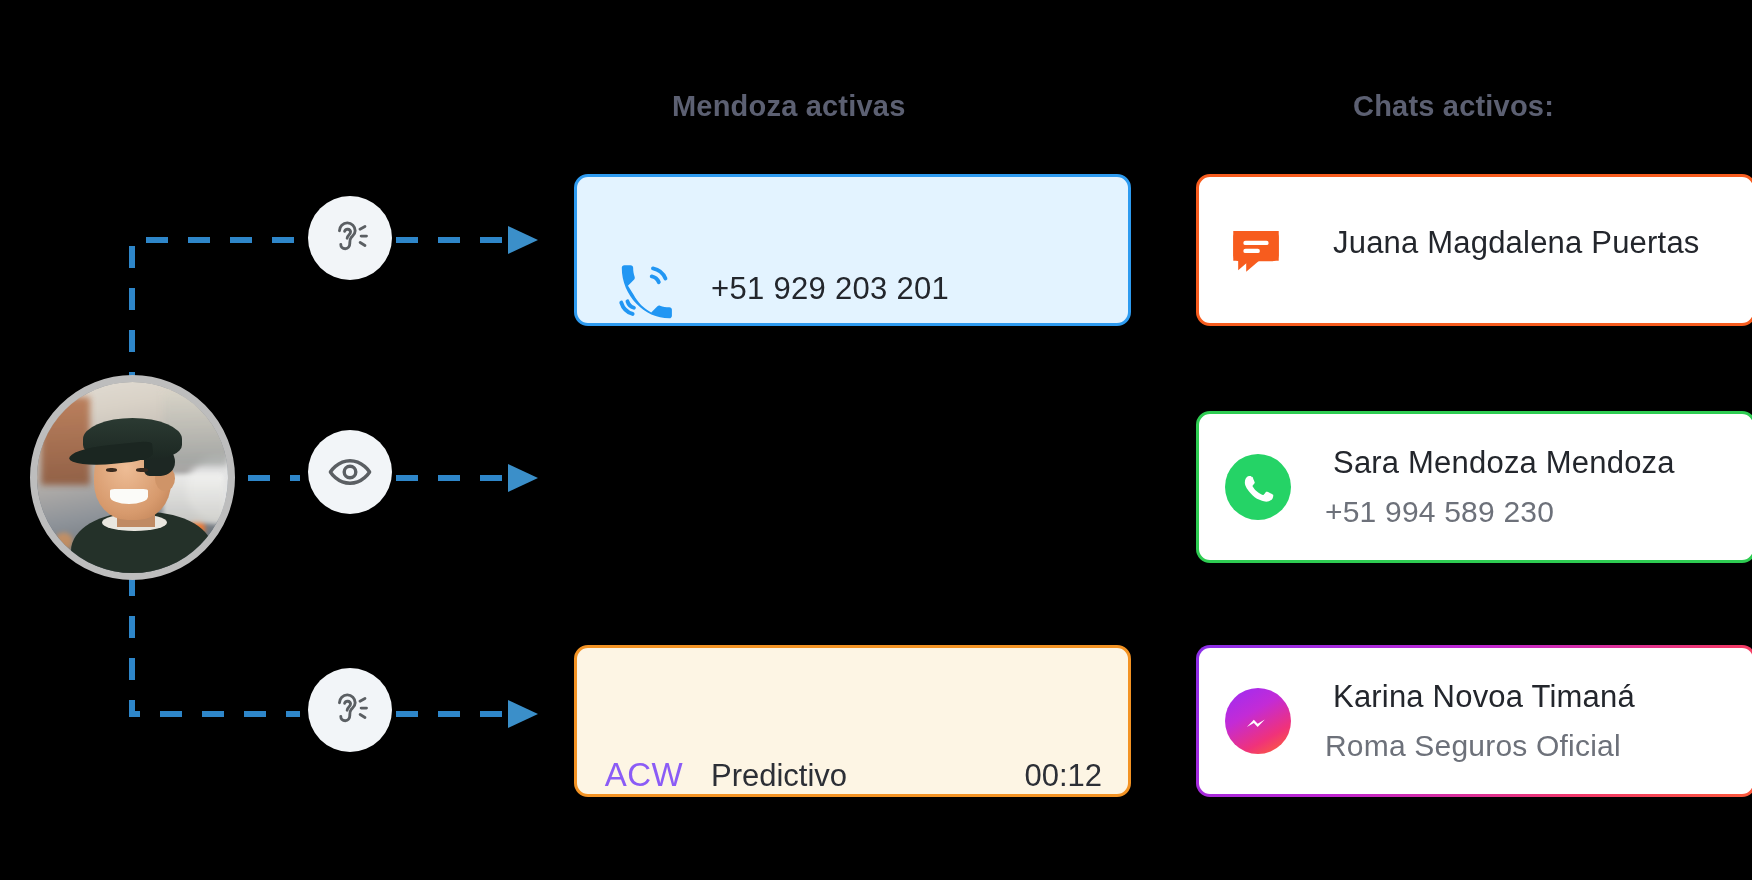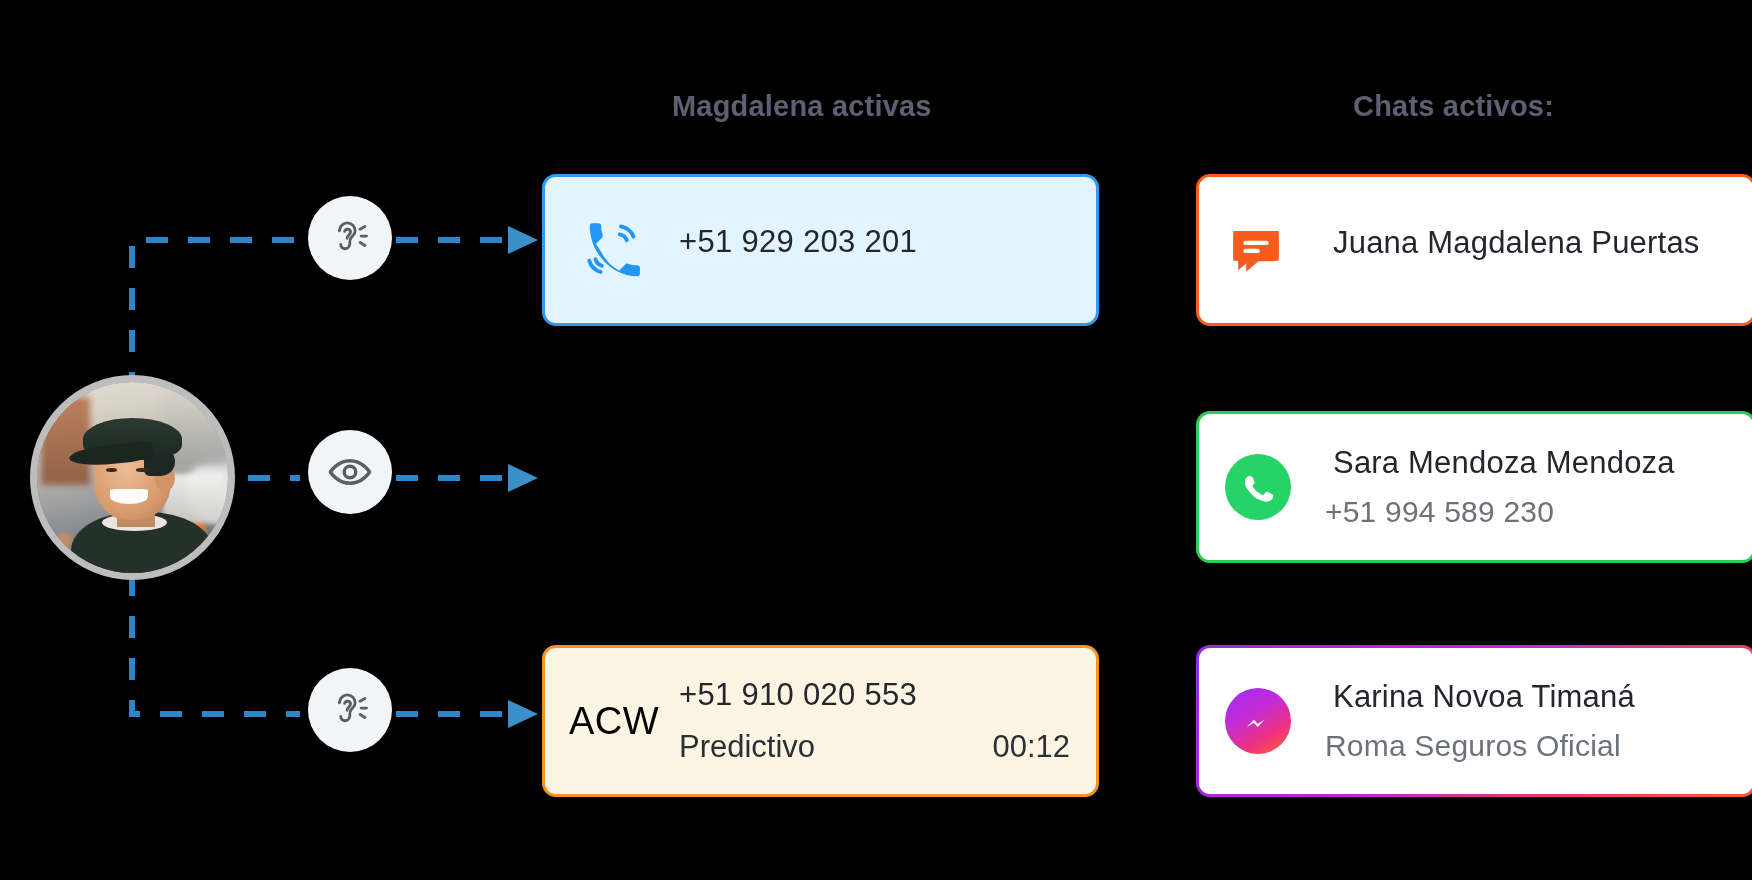--- a/index.html
+++ b/index.html
@@ -117,38 +117,38 @@
     background: #f2f5f8;
     display: flex; align-items: center; justify-content: center;
   }
   #mode-1 { left: 308px; top: 196px; }
   #mode-2 { left: 308px; top: 430px; }
   #mode-3 { left: 308px; top: 668px; }
 
   
   .call-card {
     position: absolute;
-    left: 542px;
+    left: 574px;
     width: 557px; height: 152px;
     border-radius: 14px;
     border: 3px solid;
     display: flex;
-    align-items: center;
+    align-items: flex-end;
     padding: 0 26px 0 24px;
   }
   #call-1 { top: 174px; background: #e3f3ff; border-color: #2e9bf0; }
   #call-2 { top: 411px; background: #f3fbeb; border-color: #56c11a; }
   #call-3 { top: 645px; background: #fdf5e4; border-color: #f39324; }
 
   .call-icon {
     width: 86px; flex: 0 0 86px;
     display: flex; align-items: center; justify-content: center;
   }
   .acw-text {
-    font-size: 38px; color: #000000; letter-spacing: .5px;
+    font-size: 33px; color: #8b5cf6; letter-spacing: .5px;
     width: 100%; text-align: center;
   }
   .call-body { flex: 1 1 auto; padding-left: 24px; }
   .call-number {
     font-size: 31px; color: #23262c; letter-spacing: .3px;
     margin-bottom: 16px;
   }
   .call-foot {
     display: flex; justify-content: space-between; align-items: baseline;
   }
@@ -192,21 +192,21 @@
     width: 66px; height: 66px; border-radius: 50%;
     background: linear-gradient(150deg,#9b2df5 0%, #c32bd6 38%, #f0327a 72%, #ff6a2b 100%);
     display: flex; align-items: center; justify-content: center;
   }
 </style>
 </head>
 <body>
 
 <div class="stage">
 
-  <div class="col-head" id="head-calls">Magdalena activas</div>
+  <div class="col-head" id="head-calls">Mendoza activas</div>
   <div class="col-head" id="head-chats">Chats activos:</div>
 
   <svg id="connectors" viewBox="0 0 1752 880" xmlns="http://www.w3.org/2000/svg">
     <g stroke="#2e86c9" stroke-width="6" fill="none" stroke-dasharray="22 20" stroke-linecap="butt">
 
       <path d="M132 478 L132 240 L300 240"></path>
       <path d="M396 240 L508 240"></path>
 
       <path d="M248 478 L300 478"></path>
       <path d="M396 478 L508 478"></path>
@@ -280,21 +280,20 @@
       <div class="call-number">+51 929 203 201</div>
     </div>
   </div>
 
 
   <div class="call-card" id="call-3">
     <div class="call-icon">
       <span class="acw-text">ACW</span>
     </div>
     <div class="call-body">
-      <div class="call-number">+51 910 020 553</div>
       <div class="call-foot">
         <span class="call-mode">Predictivo</span>
         <span class="call-timer">00:12</span>
       </div>
     </div>
   </div>
 
   <div class="chat-card" id="chat-1">
     <div class="chat-icon">
       <svg width="62" height="62" viewBox="0 0 24 24">

